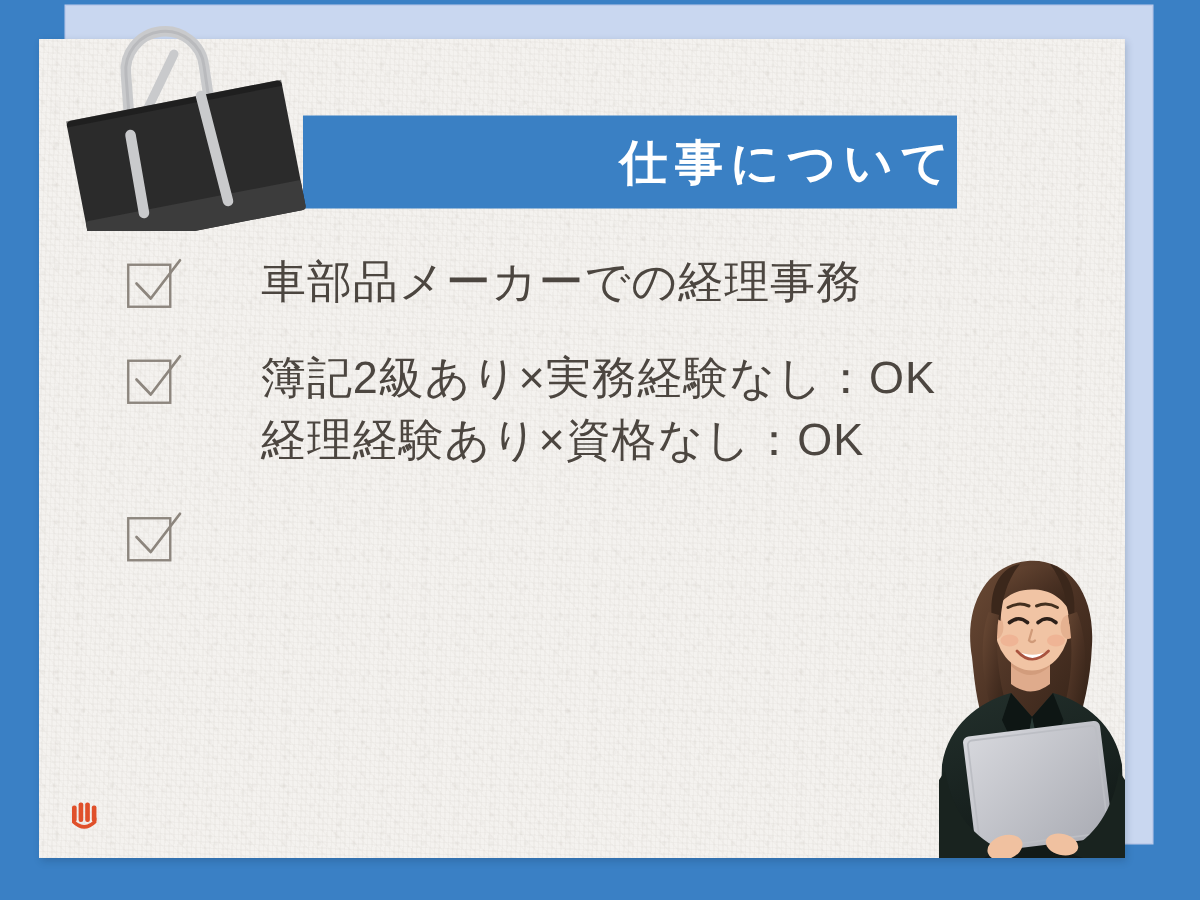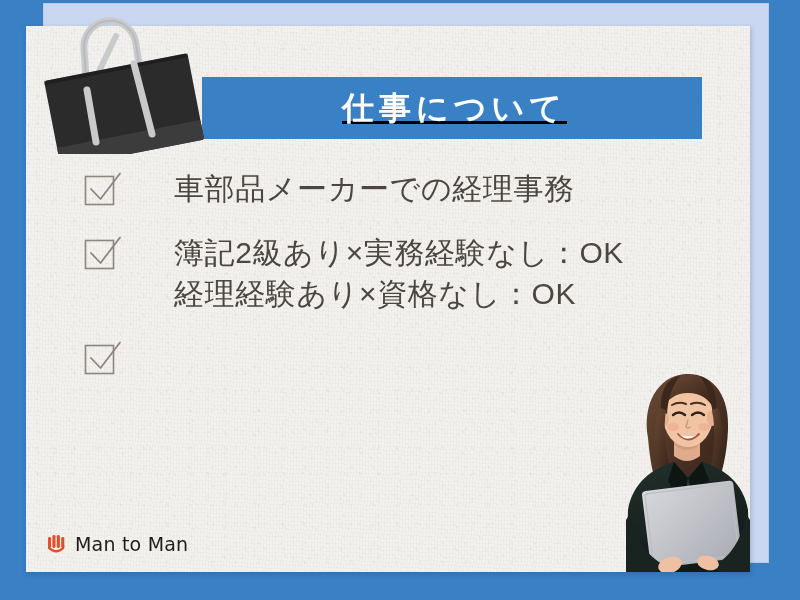--- a/index.html
+++ b/index.html
@@ -84,28 +84,27 @@
     width: 190px;
     height: 160px;
     z-index: 40;
   }
 
   
   .banner {
     position: absolute;
     left: 202px;
     top: 77px;
-    width: 500px;
+    width: 436px;
     height: 62px;
     background: #3a80c4;
     display: flex;
     align-items: center;
-    justify-content: center;
+    justify-content: flex-end;
     z-index: 20;
-    text-decoration: underline;
   }
   .banner-text {
     color: #ffffff;
     font-size: 32px;
     font-weight: 700;
     letter-spacing: 5px;
     line-height: 1;
     text-indent: 5px;
     white-space: nowrap;
   }
@@ -325,16 +324,15 @@
       <svg width="22" height="22" viewBox="0 0 22 22" xmlns="http://www.w3.org/2000/svg">
         <g fill="#e0502a">
           <rect x="2" y="4" width="3.1" height="11" rx="1.4"></rect>
           <rect x="6.4" y="2" width="3.1" height="13" rx="1.4"></rect>
           <rect x="10.8" y="2" width="3.1" height="13" rx="1.4"></rect>
           <rect x="15.2" y="4" width="3.1" height="11" rx="1.4"></rect>
           <path d="M2 12 Q10.1 22 18.3 12 L18.3 15.5 Q10.1 23.5 2 15.5 Z"></path>
         </g>
       </svg>
     </span>
-    <span class="logo-text">Man to Man</span>
   </div>
 
 </div>
 
 </body></html>

